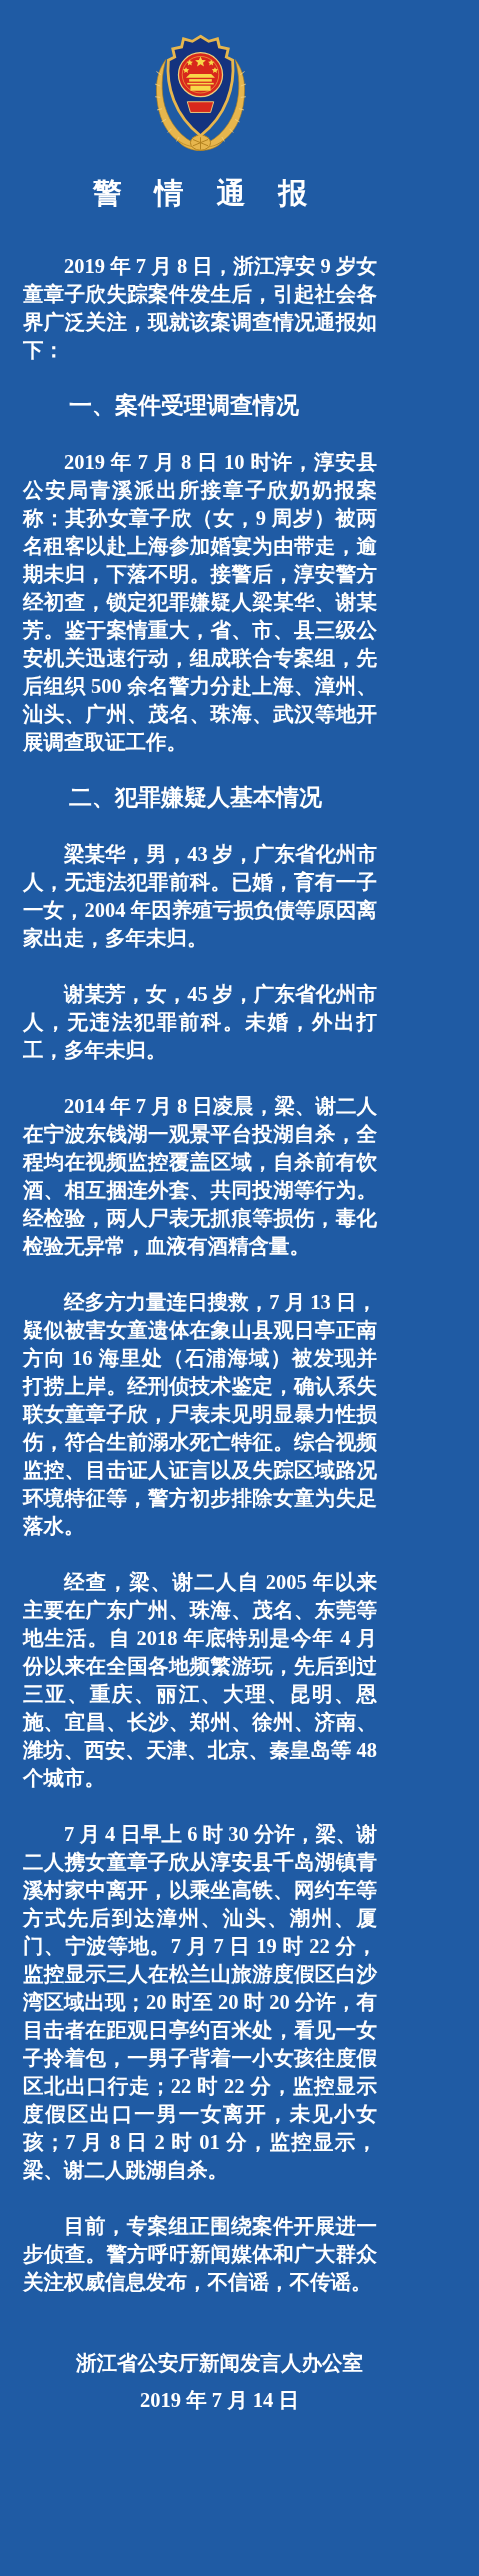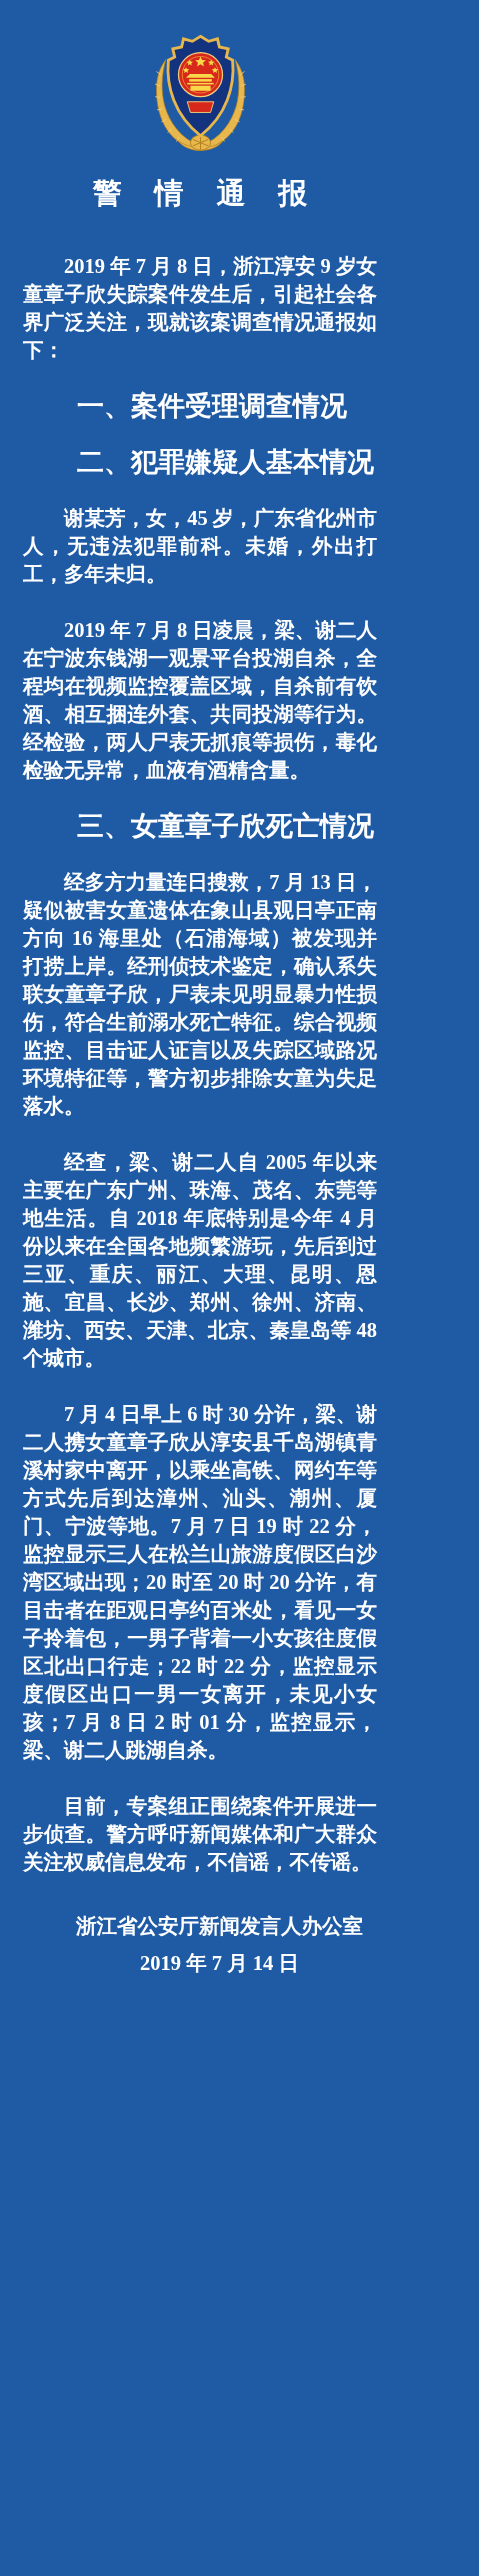--- a/index.html
+++ b/index.html
@@ -18,33 +18,33 @@
   .badge { width: 107px; height: 130px; display: inline-block; }
   .title {
     text-align: center;
     font-size: 29px;
     letter-spacing: 12.8px;
     padding-left: 12.8px; 
     margin: 15.4px 0 38px 0;
     font-weight: bold;
   }
   .heading {
-    font-size: 27px;
+    font-size: 23px;
     line-height: 28px;
     margin: 0 0 28px 0;
     text-indent: 2em;
   }
   .para {
     font-size: 20.5px;
     line-height: 28px;
     margin: 12px 0 28px 0;
     text-indent: 2em;
     text-align: justify;
   }
-  .signature { margin-top: 32px; text-align: right; padding-right: 14px; }
+  .signature { margin-top: 49px; text-align: right; padding-right: 14px; }
   .sig-inner { display: inline-block; text-align: center; }
   .sig-office, .sig-date { font-size: 20.5px; line-height: 37px; }
 </style>
 </head>
 <body>
 
 <div class="page">
 
   <div class="badge-wrap">
     <svg class="badge" viewBox="0 0 340 410" xmlns="http://www.w3.org/2000/svg">
@@ -85,26 +85,27 @@
 
       <path d="M128,236 h84 l-10,34 h-64 Z" fill="#d8281c" stroke="#f0cf7a" stroke-width="3"></path>
     </svg>
   </div>
 
   <div class="title">警 情 通 报</div>
 
   <p class="para">2019 年 7 月 8 日，浙江淳安 9 岁女童章子欣失踪案件发生后，引起社会各界广泛关注，现就该案调查情况通报如下：</p>
 
   <div class="heading">一、案件受理调查情况</div>
+  <p class="para">2019 年 7 月 8 日 10 时许，淳安县公安局青溪派出所接章子欣奶奶报案称：其孙女章子欣（女，9 周岁）被两名租客以赴上海参加婚宴为由带走，逾期未归，下落不明。接警后，淳安警方经初查，锁定犯罪嫌疑人梁某华、谢某芳。鉴于案情重大，省、市、县三级公安机关迅速行动，组成联合专案组，先后组织 500 余名警力分赴上海、漳州、汕头、广州、茂名、珠海、武汉等地开展调查取证工作。</p>
 
   <div class="heading">二、犯罪嫌疑人基本情况</div>
+  <p class="para">梁某华，男，43 岁，广东省化州市人，无违法犯罪前科。已婚，育有一子一女，2004 年因养殖亏损负债等原因离家出走，多年未归。</p>
   <p class="para">谢某芳，女，45 岁，广东省化州市人，无违法犯罪前科。未婚，外出打工，多年未归。</p>
-  <p class="para">2019 年 7 月 8 日凌晨，梁、谢二人在宁波东钱湖一观景平台投湖自杀，全程均在视频监控覆盖区域，自杀前有饮酒、相互捆连外套、共同投湖等行为。经检验，两人尸表无抓痕等损伤，毒化检验无异常，血液有酒精含量。</p>
+  <p class="para">2014 年 7 月 8 日凌晨，梁、谢二人在宁波东钱湖一观景平台投湖自杀，全程均在视频监控覆盖区域，自杀前有饮酒、相互捆连外套、共同投湖等行为。经检验，两人尸表无抓痕等损伤，毒化检验无异常，血液有酒精含量。</p>
 
-  <div class="heading">三、女童章子欣死亡情况</div>
   <p class="para">经多方力量连日搜救，7 月 13 日，疑似被害女童遗体在象山县观日亭正南方向 16 海里处（石浦海域）被发现并打捞上岸。经刑侦技术鉴定，确认系失联女童章子欣，尸表未见明显暴力性损伤，符合生前溺水死亡特征。综合视频监控、目击证人证言以及失踪区域路况环境特征等，警方初步排除女童为失足落水。</p>
 
   <p class="para">经查，梁、谢二人自 2005 年以来主要在广东广州、珠海、茂名、东莞等地生活。自 2018 年底特别是今年 4 月份以来在全国各地频繁游玩，先后到过三亚、重庆、丽江、大理、昆明、恩施、宜昌、长沙、郑州、徐州、济南、潍坊、西安、天津、北京、秦皇岛等 48 个城市。</p>
   <p class="para">7 月 4 日早上 6 时 30 分许，梁、谢二人携女童章子欣从淳安县千岛湖镇青溪村家中离开，以乘坐高铁、网约车等方式先后到达漳州、汕头、潮州、厦门、宁波等地。7 月 7 日 19 时 22 分，监控显示三人在松兰山旅游度假区白沙湾区域出现；20 时至 20 时 20 分许，有目击者在距观日亭约百米处，看见一女子拎着包，一男子背着一小女孩往度假区北出口行走；22 时 22 分，监控显示度假区出口一男一女离开，未见小女孩；7 月 8 日 2 时 01 分，监控显示，梁、谢二人跳湖自杀。</p>
 
   <p class="para">目前，专案组正围绕案件开展进一步侦查。警方呼吁新闻媒体和广大群众关注权威信息发布，不信谣，不传谣。</p>
 
   <div class="signature">
     <div class="sig-inner">
       <div class="sig-office">浙江省公安厅新闻发言人办公室</div>

